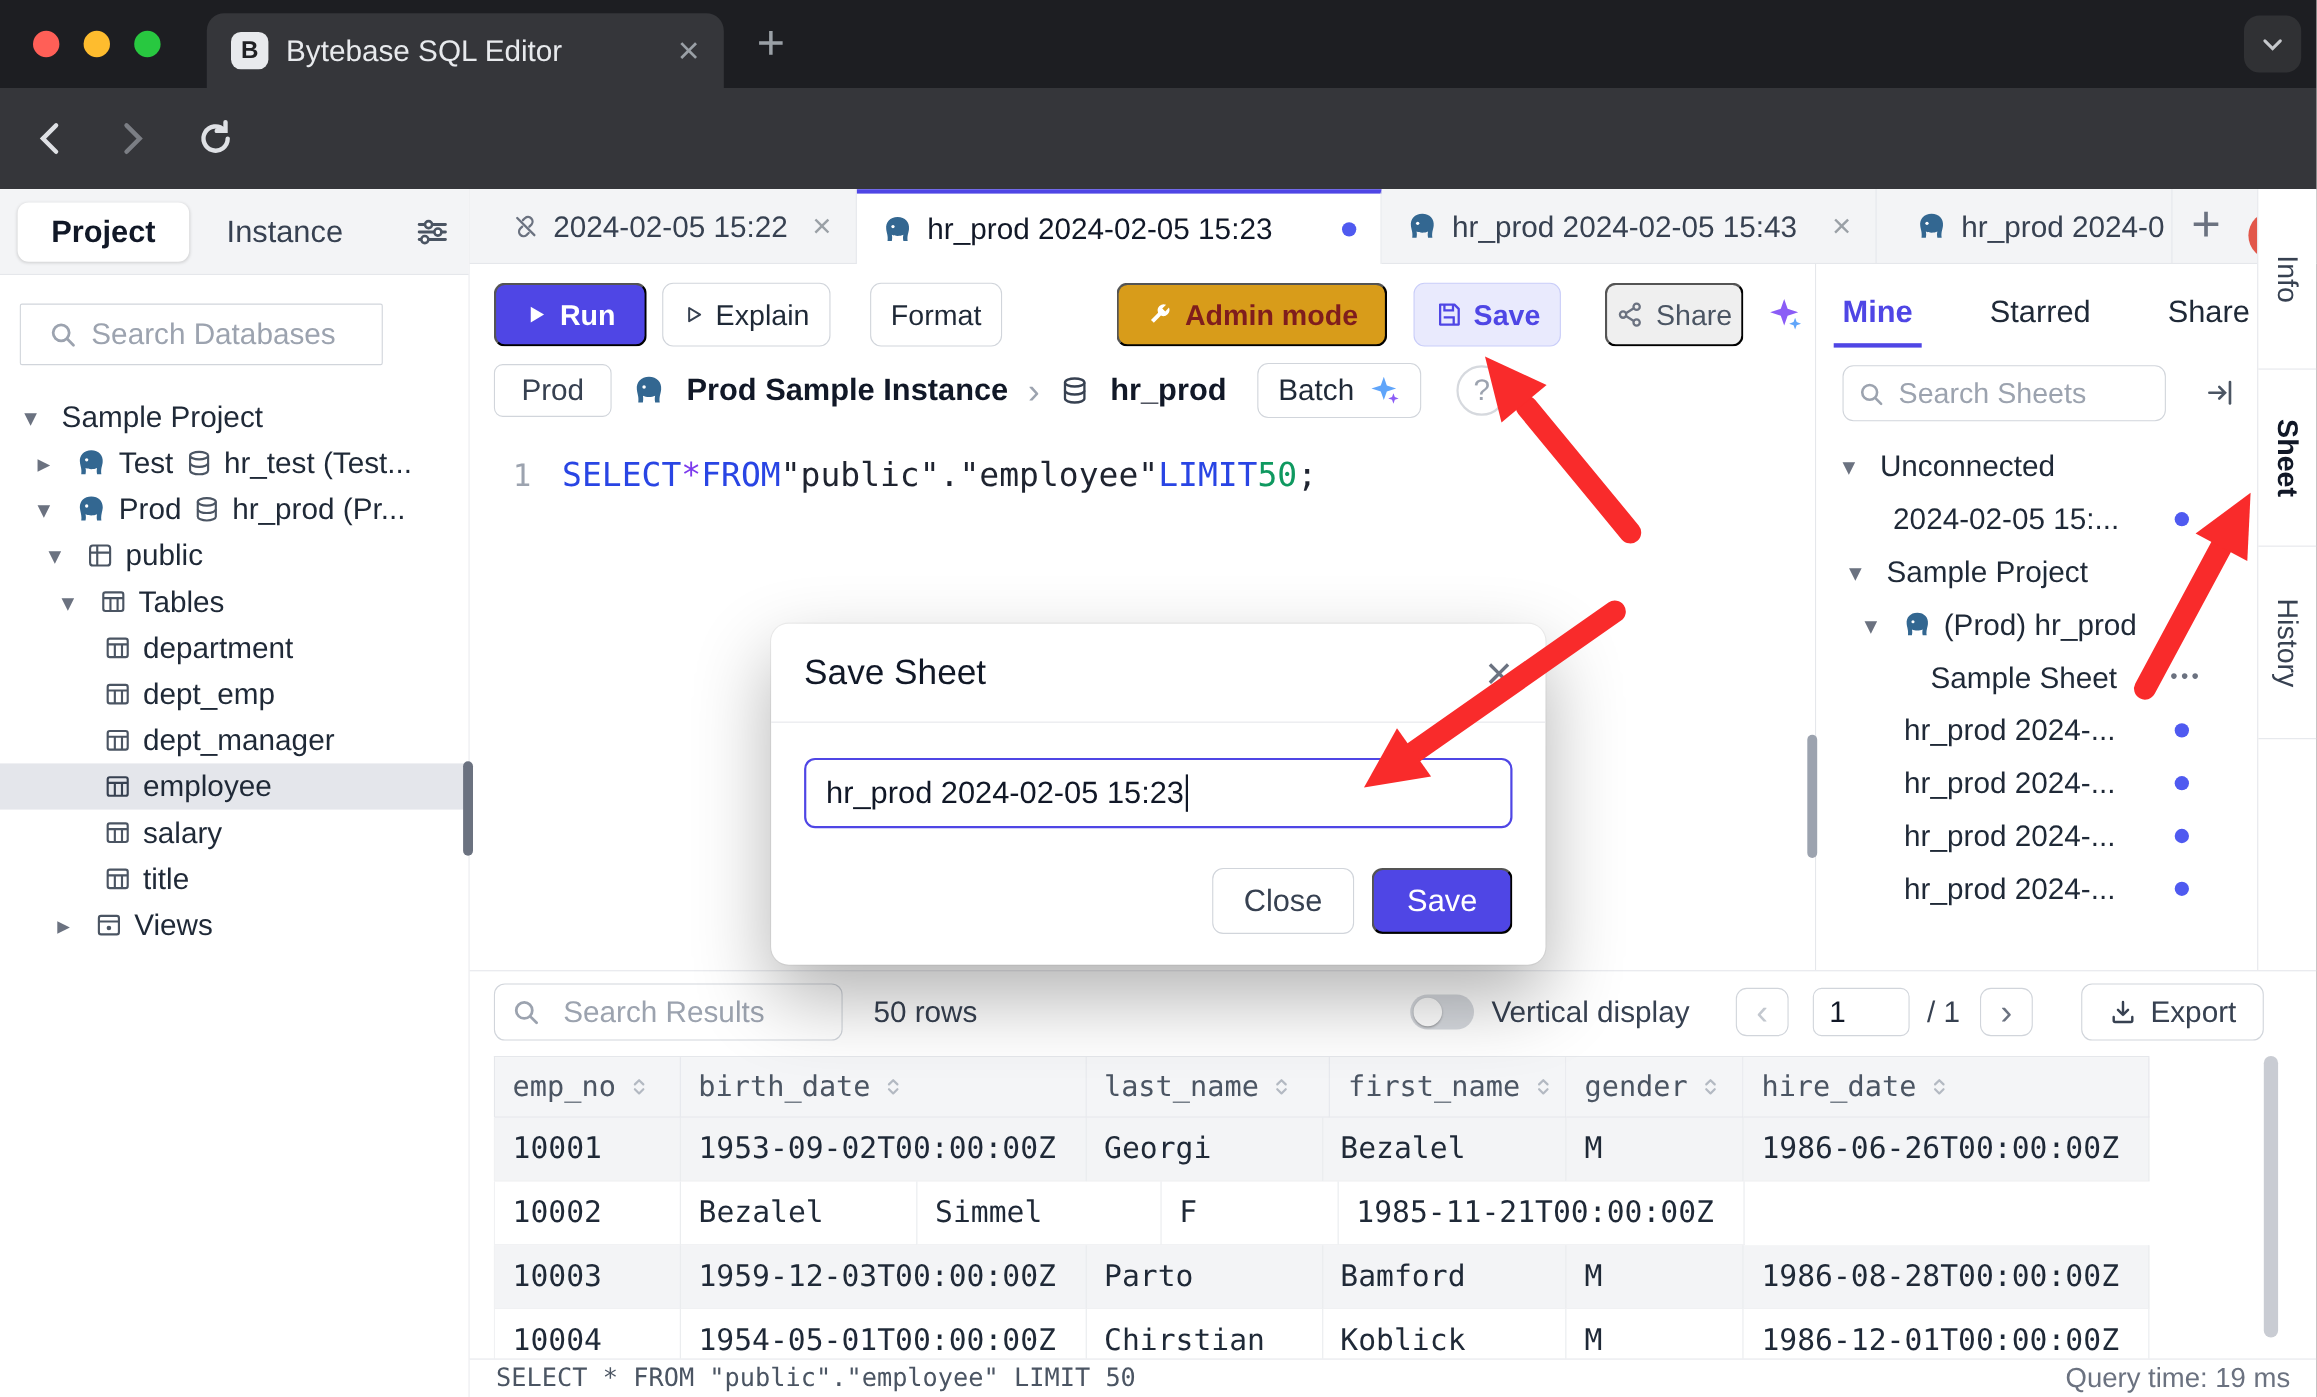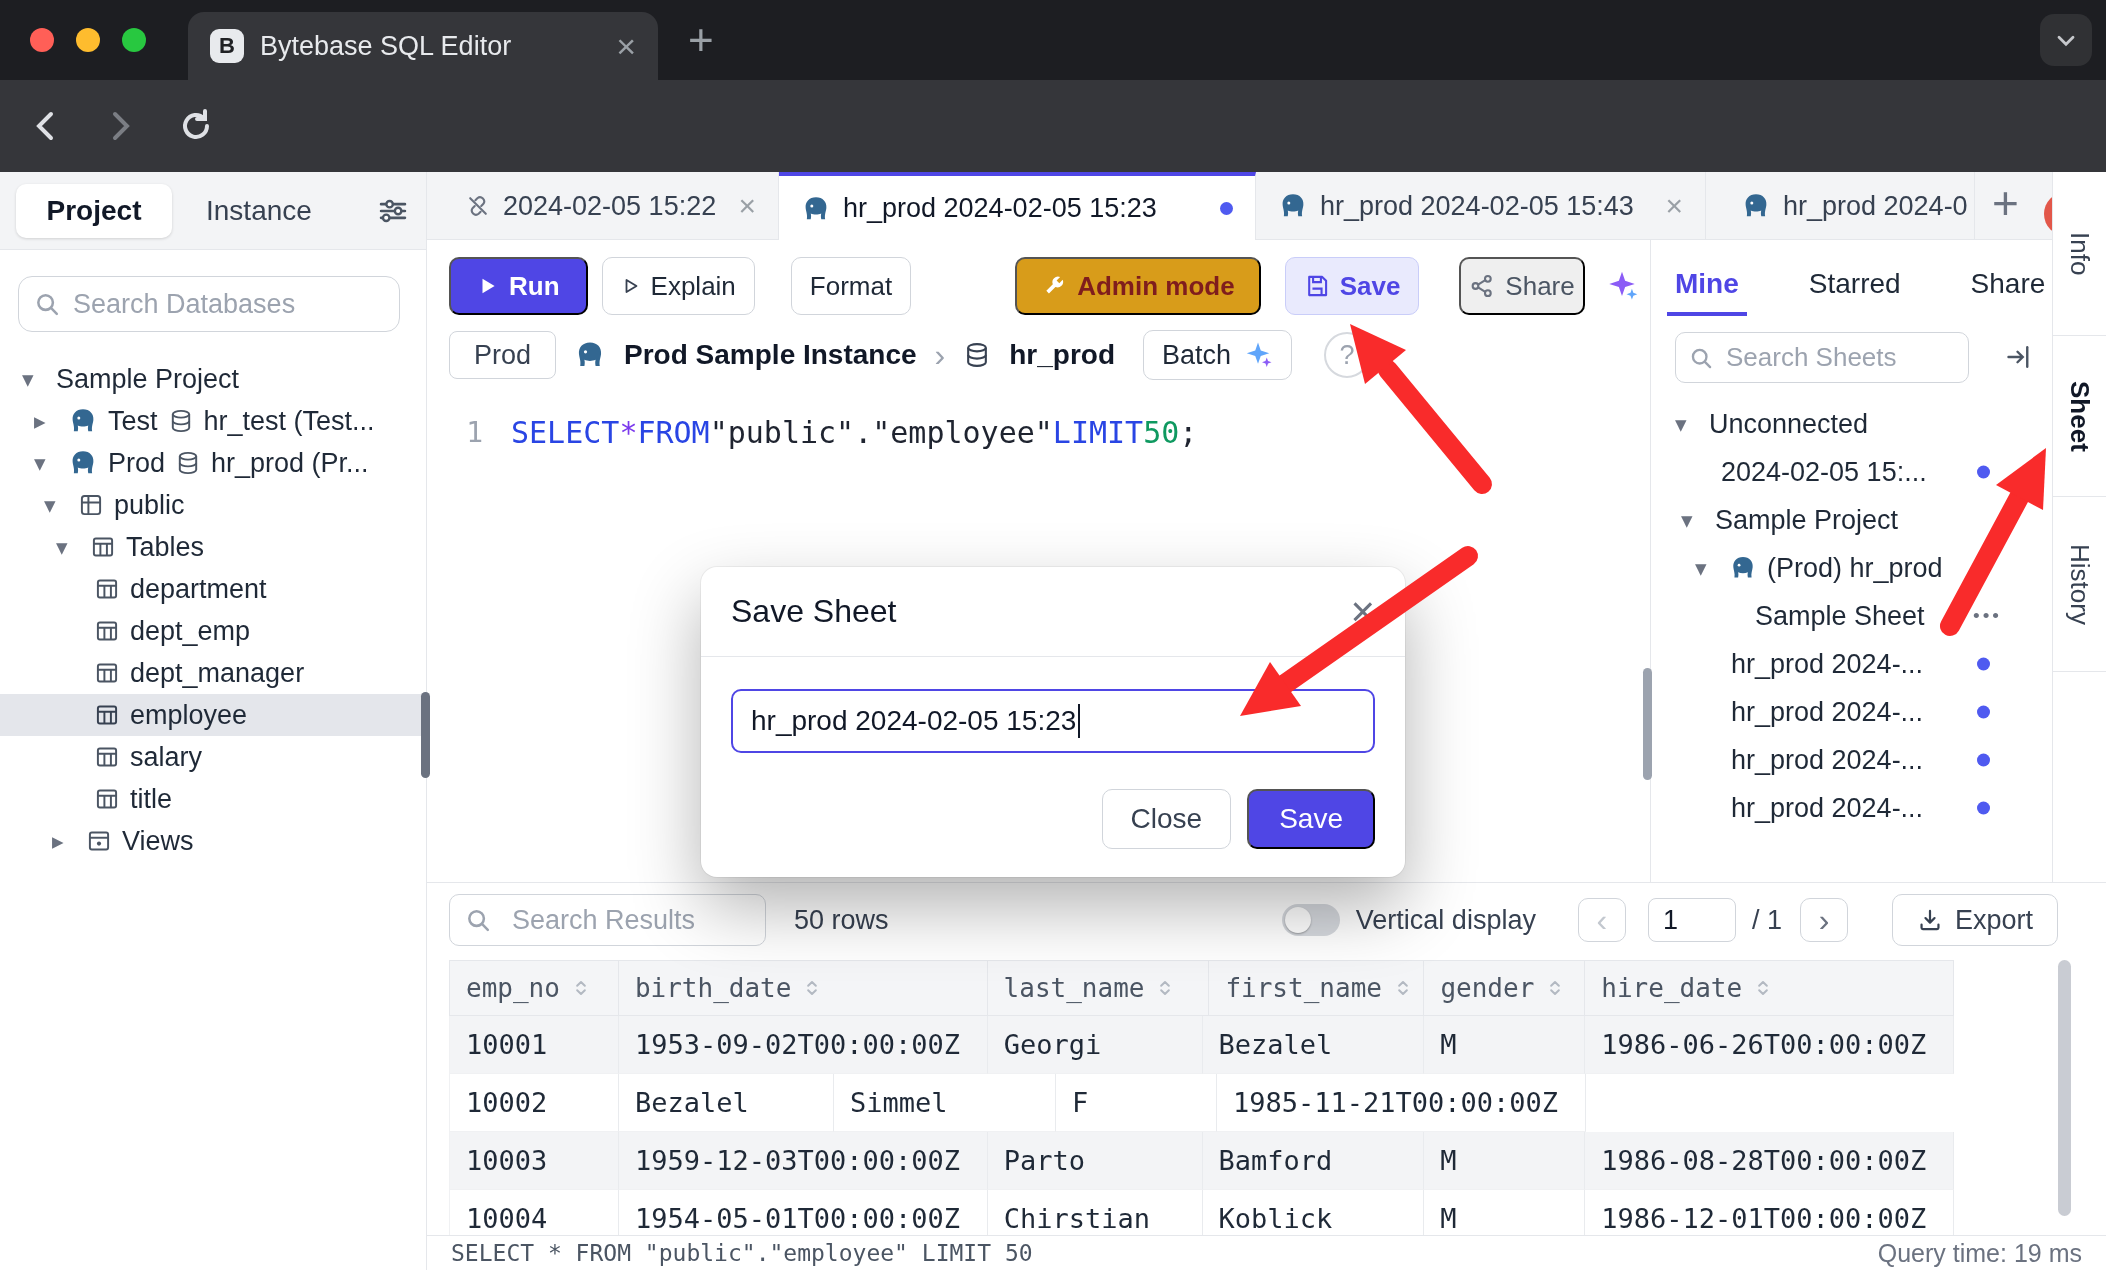--- a/index.html
+++ b/index.html
@@ -28,21 +28,21 @@
 
   
   .app{position:absolute;left:0;top:172px;width:2106px;height:1098px;background:#fff;}
 
   
   .sidebar{position:absolute;left:0;top:0;width:427px;height:1098px;border-right:1px solid #e5e7eb;background:#fff;}
   .side-head{position:absolute;left:0;top:0;width:100%;height:78px;background:#f3f4f6;border-bottom:1px solid #e5e7eb;display:flex;align-items:center;padding:0 16px;}
   .seg-active{width:156px;height:54px;background:#fff;border-radius:10px;box-shadow:0 1px 3px rgba(0,0,0,.15);display:flex;align-items:center;justify-content:center;font-size:28px;font-weight:600;color:#111827;}
   .seg-plain{margin-left:34px;font-size:28px;color:#374151;}
   .side-head .icright{margin-left:auto;}
-  .side-search{position:absolute;left:18px;top:104px;width:382px;height:56px;border:1px solid #d1d5db;border-radius:14px;display:flex;align-items:center;gap:12px;padding:0 14px;background:#fff;}
+  .side-search{position:absolute;left:18px;top:104px;width:330px;height:56px;border:1px solid #d1d5db;border-radius:2px;display:flex;align-items:center;gap:12px;padding:0 24px;background:#fff;}
   input{border:none;outline:none;background:transparent;font-family:inherit;}
   input::placeholder{color:#9ca3af;}
   .side-search input{flex:1;font-size:27px;color:#111827;min-width:0;}
   .tree{position:absolute;left:0;top:186px;width:100%;}
   .trow{height:42px;display:flex;align-items:center;gap:10px;font-size:27px;color:#1f2937;white-space:nowrap;overflow:hidden;}
   .chev{color:#6b7280;font-size:23px;width:24px;flex:none;}
   .pl-proj{padding-left:22px}.pl-inst{padding-left:34px}.pl-schema{padding-left:44px}.pl-grp{padding-left:56px}.pl-tbl{padding-left:94px}.pl-views{padding-left:52px}
   .trow.selected{background:#e4e6eb;}
   .handle-left{position:absolute;left:421px;top:520px;width:9px;height:86px;background:#6b7280;border-radius:5px;}
   .handle-right{position:absolute;left:1643px;top:496px;width:9px;height:112px;background:#9ca3af;border-radius:5px;}

